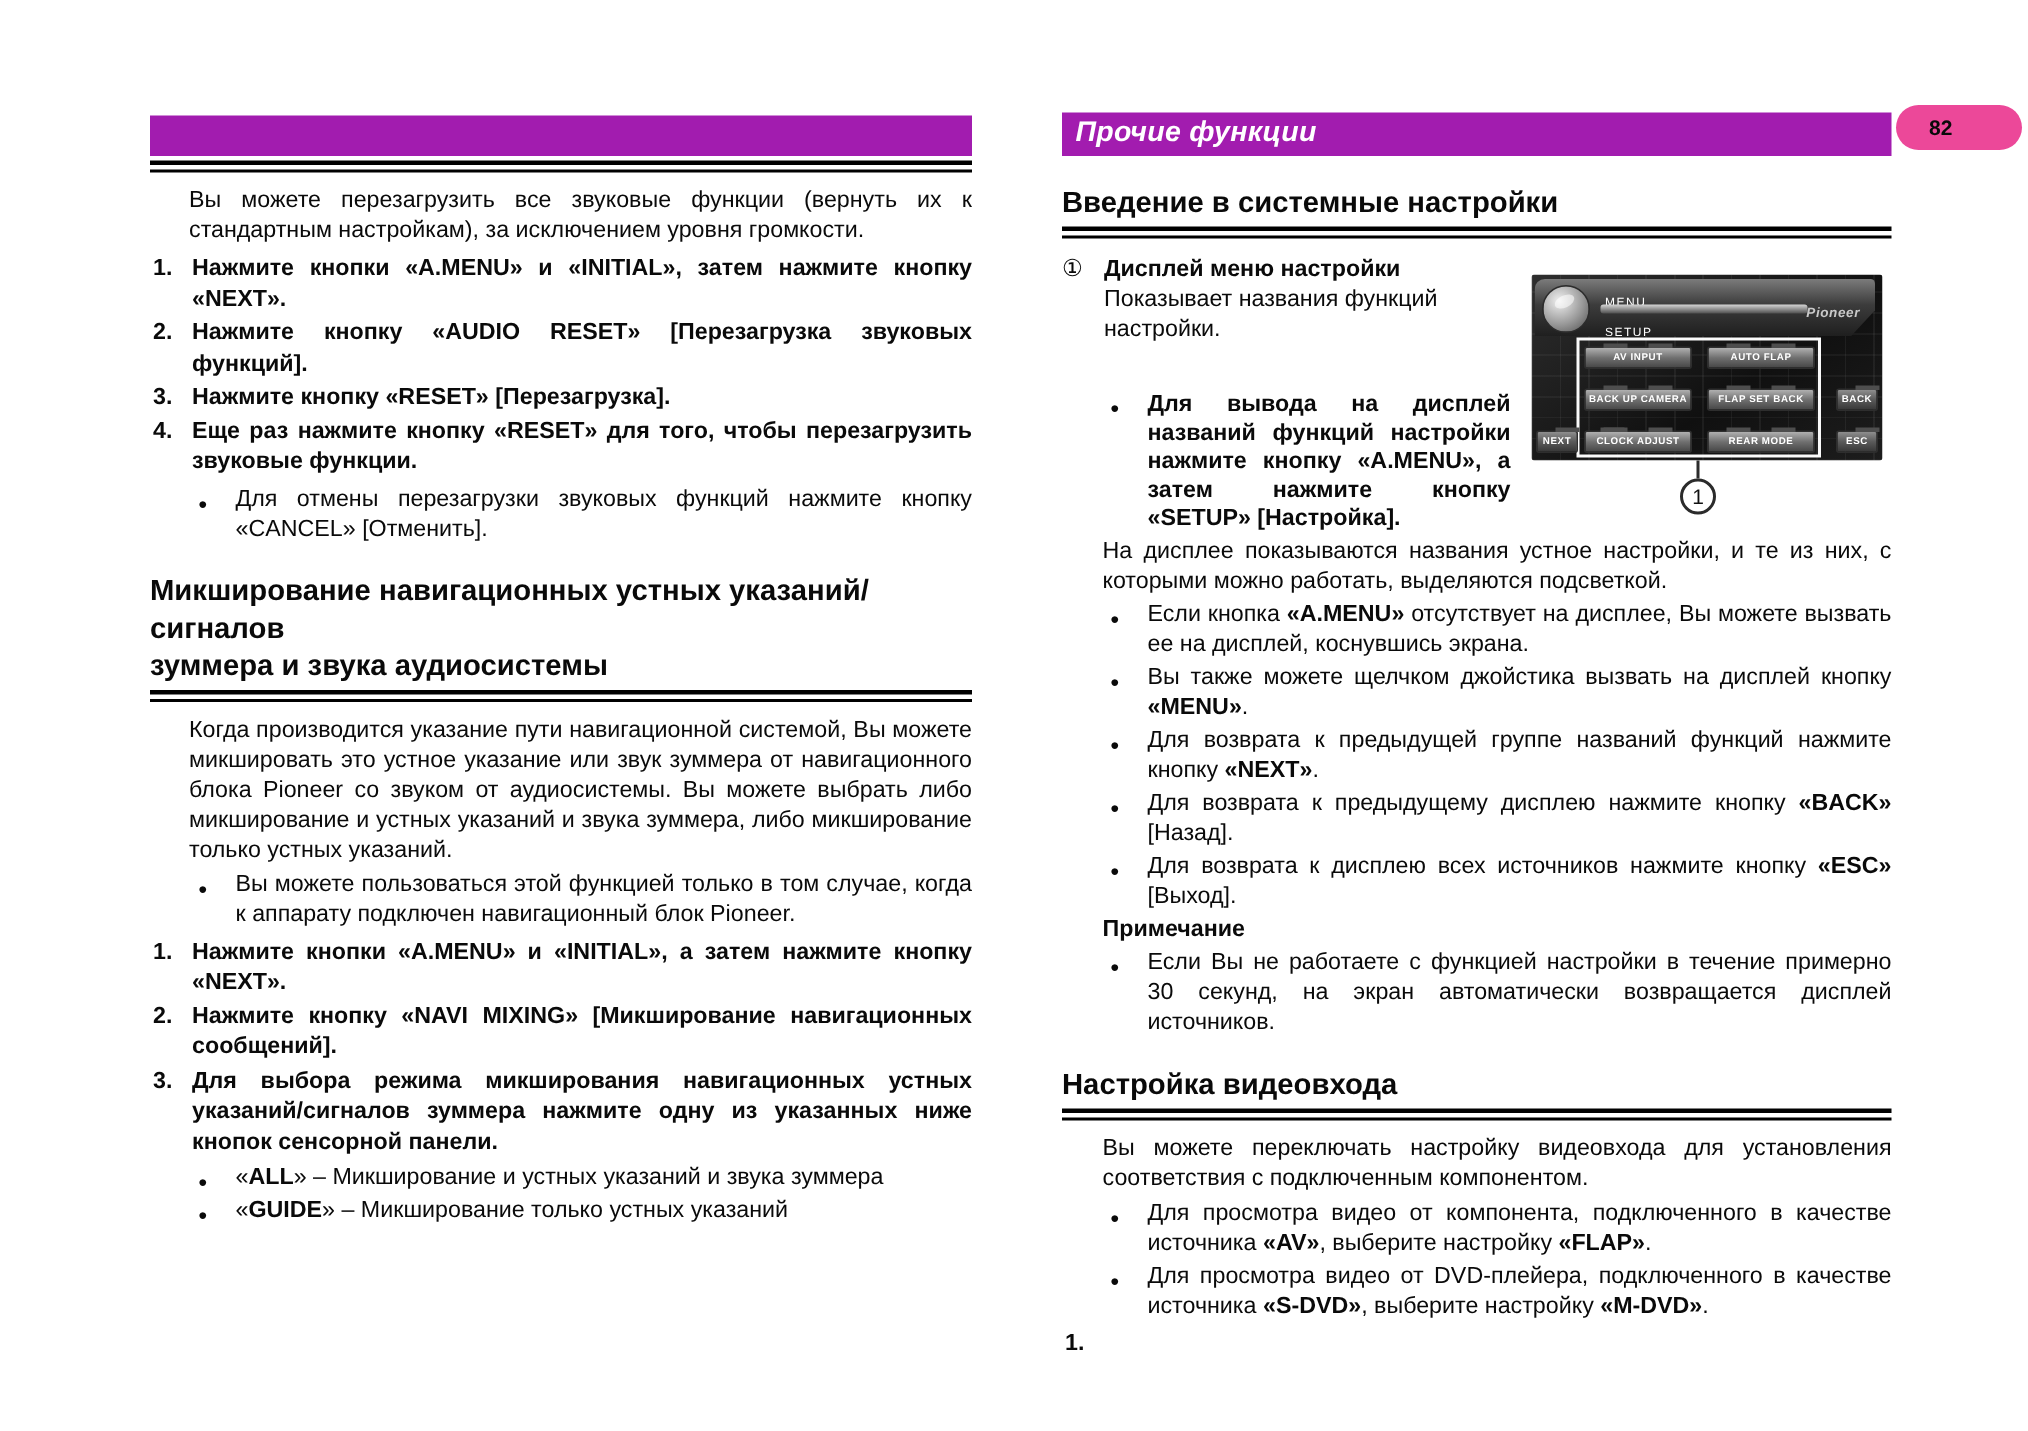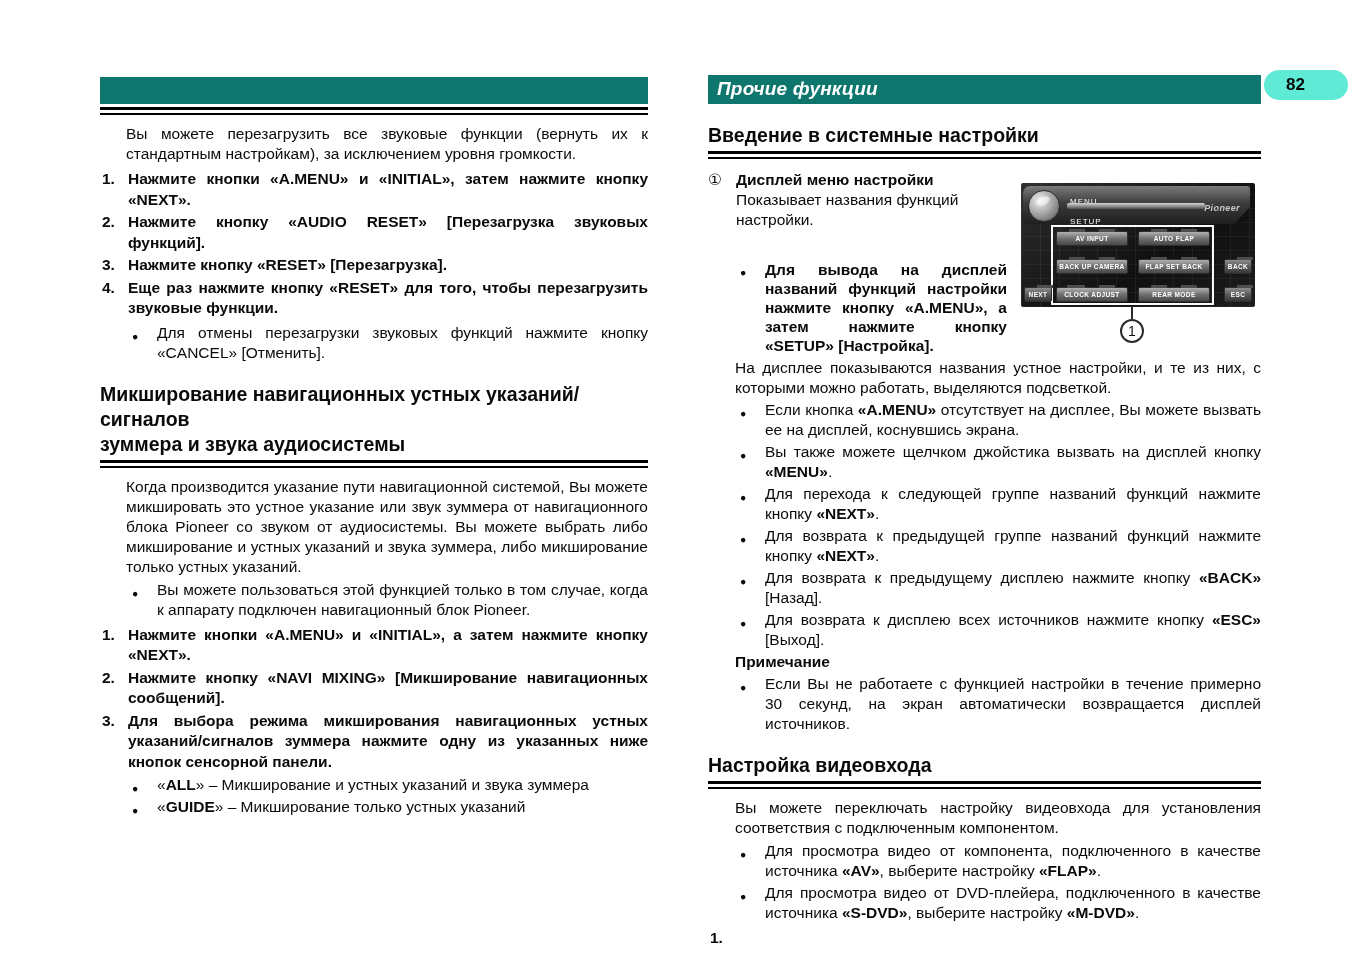--- a/index.html
+++ b/index.html
@@ -3,25 +3,25 @@
 <meta charset="utf-8">
 <style>
   * { margin:0; padding:0; box-sizing:border-box; }
   html,body { background:#ffffff; }
   .page { position:relative; width:1352px; height:954px; background:#fff;
           font-family:"Liberation Sans","DejaVu Sans",sans-serif; color:#0a0a0a;
           font-size:15.5px; line-height:20px; overflow:hidden; }
   .col { position:absolute; top:77px; }
   .col-left  { left:100px; width:548px; }
   .col-right { left:708px; width:553px; top:75px; }
-  .tabbar { height:27px; background:#0f766e; }
+  .tabbar { height:27px; background:#a21caf; }
   .tabbar.titled { height:29px; padding:4px 0 0 9px; }
   .tabtitle { color:#fff; font-size:19px; font-weight:bold; font-style:italic; letter-spacing:0.2px; }
-  .badge { position:absolute; left:1264px; top:70px; width:84px; height:30px; background:#5eead4;
-           border-radius:15px; font-weight:bold; font-size:17px; line-height:30px; padding-left:22px; }
+  .badge { position:absolute; left:1264px; top:70px; width:84px; height:30px; background:#ec4899;
+           border-radius:15px; font-weight:bold; font-size:14px; line-height:30px; padding-left:22px; }
   .h2 { font-size:19.5px; line-height:25px; font-weight:bold; margin-top:19px; white-space:pre-line; }
   .rule { height:8px; border-top:3px solid #000; border-bottom:2px solid #000; margin-top:3px; }
   .p { text-align:justify; }
   .indent { margin-left:26px; margin-top:9px; }
   .step { position:relative; padding-left:28px; font-weight:bold; text-align:justify; margin-top:2px; line-height:20.5px; }
   .step .num { position:absolute; left:2px; }
   .steps { margin-top:5px; }
   .bullet { position:relative; padding-left:57px; text-align:justify; margin-top:2px; }
   .bullet .dot::before { content:"●"; position:absolute; left:32px; top:3px; font-size:10.5px; }
   .bullet.lead { font-weight:bold; margin-top:30px; line-height:19px; }
@@ -190,24 +190,20 @@
         <div class="bullet">
           <span class="dot"></span>
           <span>Если кнопка <b>«A.MENU»</b> отсутствует на дисплее, Вы можете вызвать ее на дисплей, коснувшись экрана.</span>
         </div>
         <div class="bullet">
           <span class="dot"></span>
           <span>Вы также можете щелчком джойстика вызвать на дисплей кнопку <b>«MENU»</b>.</span>
         </div>
         <div class="bullet">
           <span class="dot"></span>
-          <span>Для перехода к следующей группе названий функций нажмите кнопку <b>«NEXT»</b>.</span>
-        </div>
-        <div class="bullet">
-          <span class="dot"></span>
           <span>Для возврата к предыдущей группе названий функций нажмите кнопку <b>«NEXT»</b>.</span>
         </div>
         <div class="bullet">
           <span class="dot"></span>
           <span>Для возврата к предыдущему дисплею нажмите кнопку <b>«BACK»</b> [Назад].</span>
         </div>
         <div class="bullet">
           <span class="dot"></span>
           <span>Для возврата к дисплею всех источников нажмите кнопку <b>«ESC»</b> [Выход].</span>
         </div>

